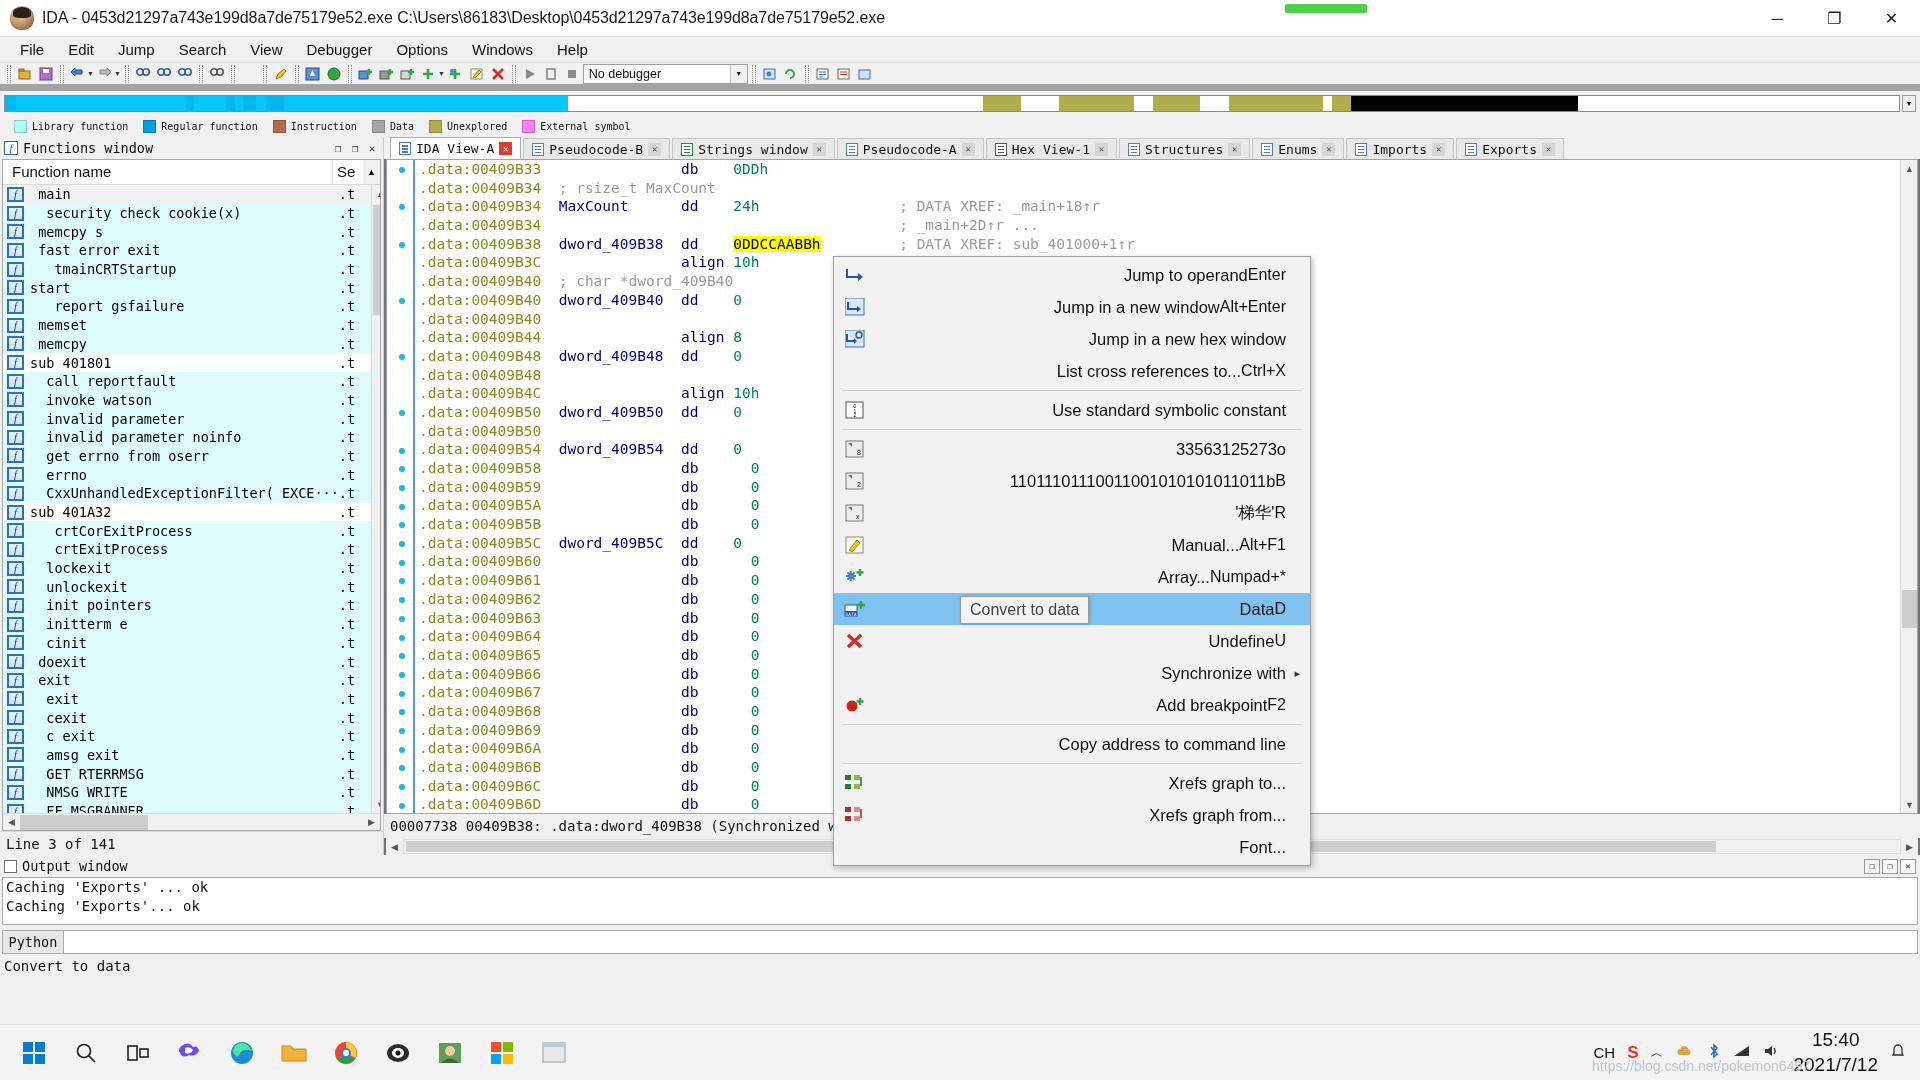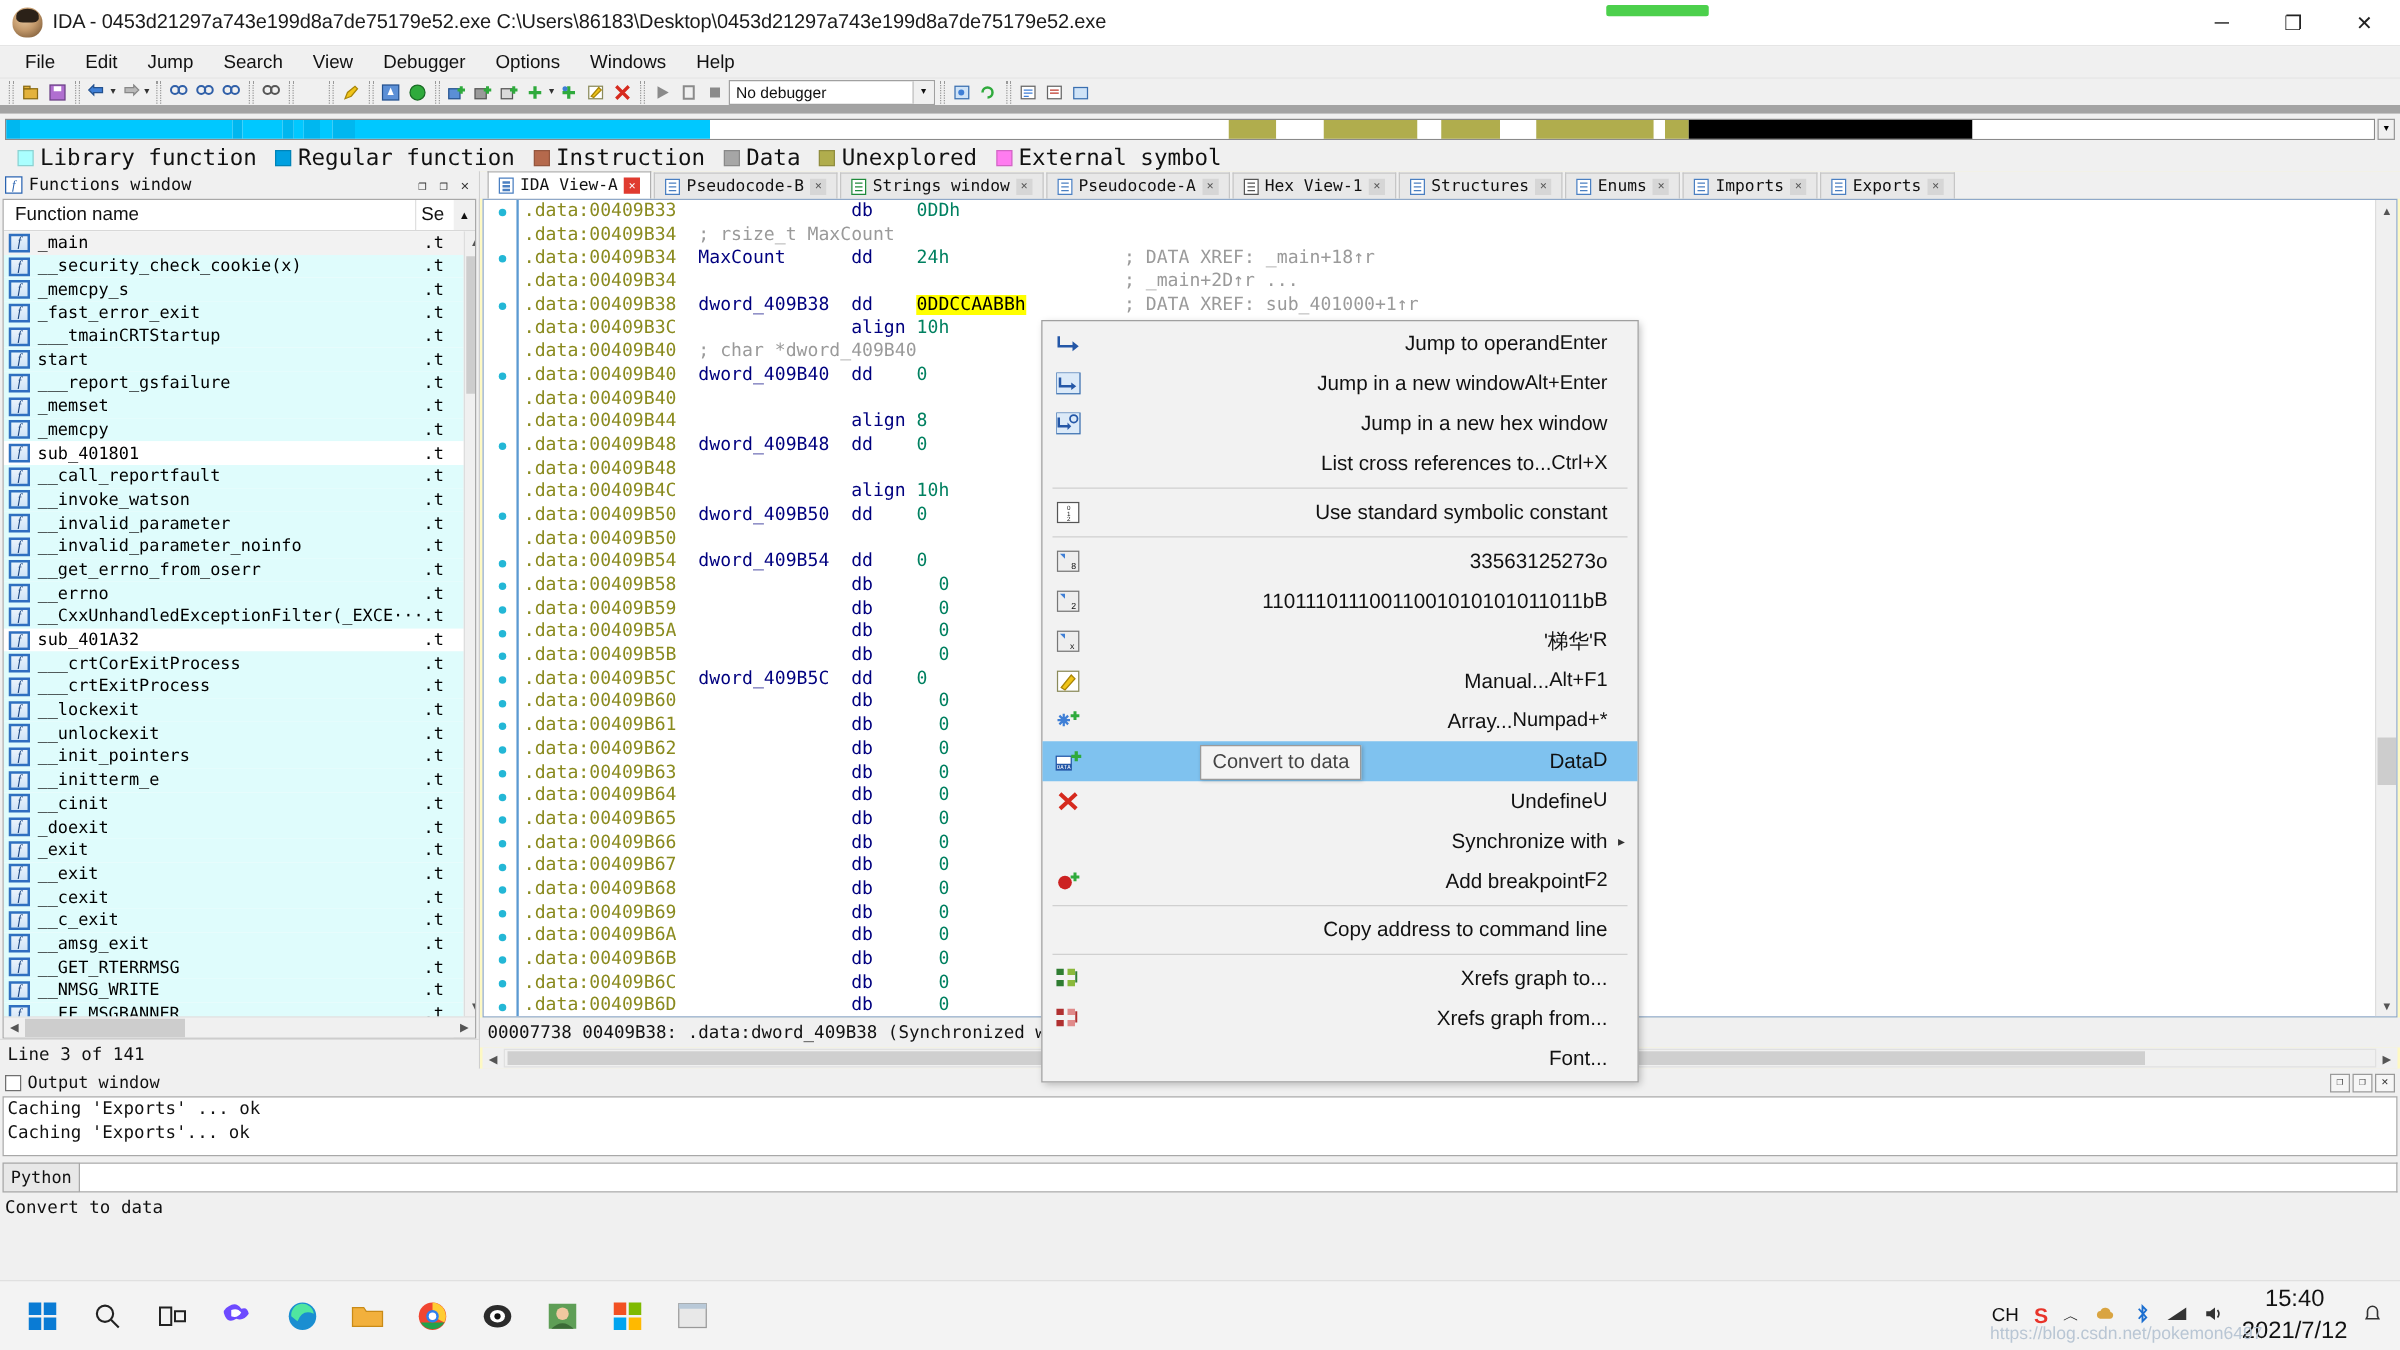--- a/index.html
+++ b/index.html
@@ -71,21 +71,21 @@
   .navband { height:24px; background:#f0f0f0; display:flex; align-items:center; padding:0 4px; }
   .navstrip {
     height:17px; flex:1; display:flex; border:1px solid #8a8a8a; background:#fff; position:relative;
   }
   .nav-arrow {
     width:14px; height:17px; background:#f0f0f0; border:1px solid #9a9a9a;
     display:flex; align-items:center; justify-content:center; font-size:7px; margin-left:2px;
   }
 
   
-  .legend { height:22px; display:flex; align-items:center; gap:5px; padding-left:14px; font-size:18px;
+  .legend { height:22px; display:flex; align-items:center; gap:5px; padding-left:14px; font-size:10px;
             font-family:"DejaVu Sans Mono", monospace; color:#111; }
   .legend .sw { width:13px; height:13px; display:inline-block; border:1px solid rgba(0,0,0,.18); }
   .legend .lbl { margin-right:10px; }
 
   
   .main { position:absolute; left:0; top:137px; right:0; bottom:225px; display:flex; }
 
   
   .fnpanel { width:384px; display:flex; flex-direction:column; background:#f0f0f0; border-right:1px solid #cfcfcf; }
   .panel-head {
@@ -131,21 +131,21 @@
   .fn-hscroll { height:17px; background:#f0f0f0; display:flex; align-items:center; border-top:1px solid #ddd;}
   .fn-hscroll .l,.fn-hscroll .r { width:17px; text-align:center; font-size:9px; color:#555; }
   .fn-hscroll .track { flex:1; height:15px; background:#f0f0f0; position:relative;}
   .fn-hscroll .thumb { position:absolute; left:0; top:0; width:128px; height:15px; background:#cdcdcd;}
   .statusline {
     height:24px; background:#f0f0f0; display:flex; align-items:center; padding-left:6px;
     font-family:"DejaVu Sans Mono", monospace; font-size:14px; color:#111; border-top:1px solid #dcdcdc;
   }
 
   
-  .dispanel { flex:1; display:flex; flex-direction:column; background:#fef9c3; position:relative;}
+  .dispanel { flex:1; display:flex; flex-direction:column; background:#737373; position:relative;}
   .tabbar { height:22px; display:flex; align-items:flex-end; background:#f0f0f0; padding-left:6px; }
   .tab {
     height:21px; display:flex; align-items:center; padding:0 8px; gap:5px;
     background:#e8e8e8; border:1px solid #c6c6c6; border-bottom:none; margin-right:2px;
     font-family:"DejaVu Sans Mono", monospace; font-size:13px; color:#111; white-space:nowrap;
   }
   .tab.active { background:#fff; border-color:#b0b0b0; height:22px; }
   .tab .ticon { width:12px; height:13px; flex:none; border:1px solid #4a7fc1; background:#fff; position:relative;}
   .tab .ticon:after{content:"";position:absolute;left:2px;top:2px;right:2px;height:1.5px;background:#4a7fc1;
     box-shadow:0 3px 0 #4a7fc1, 0 6px 0 #4a7fc1;}

